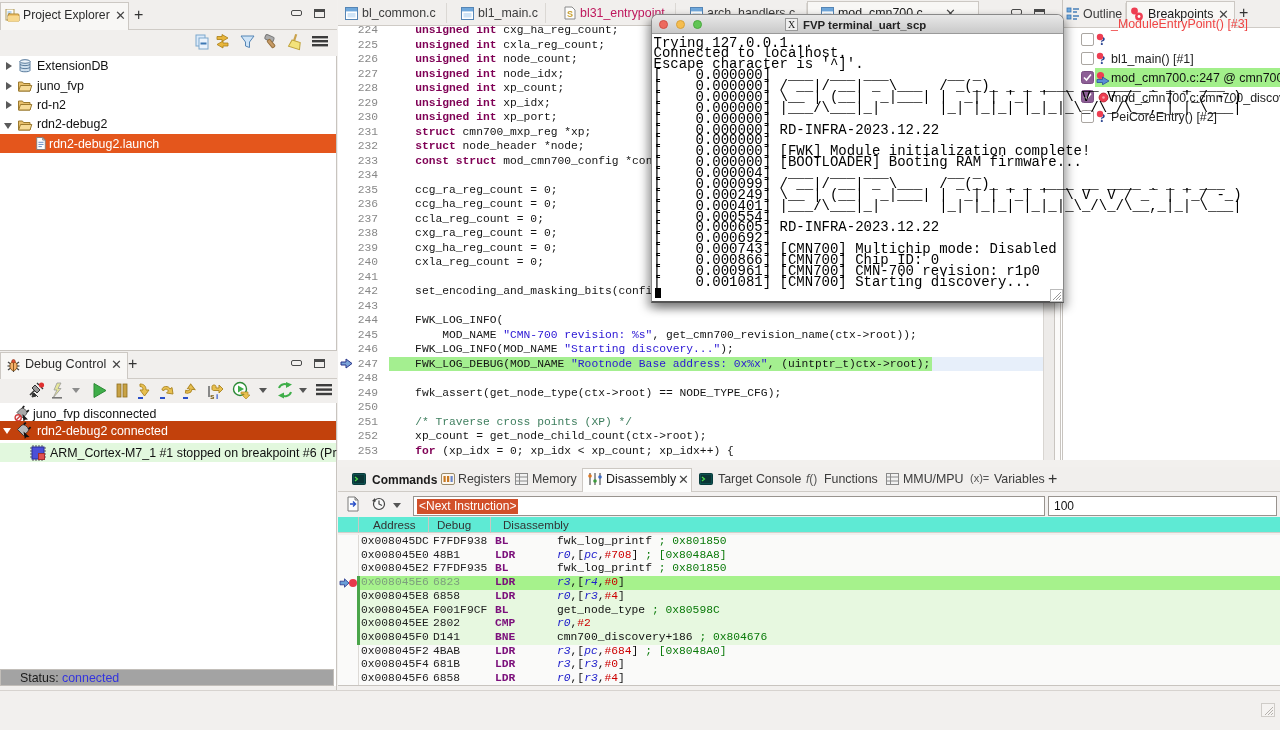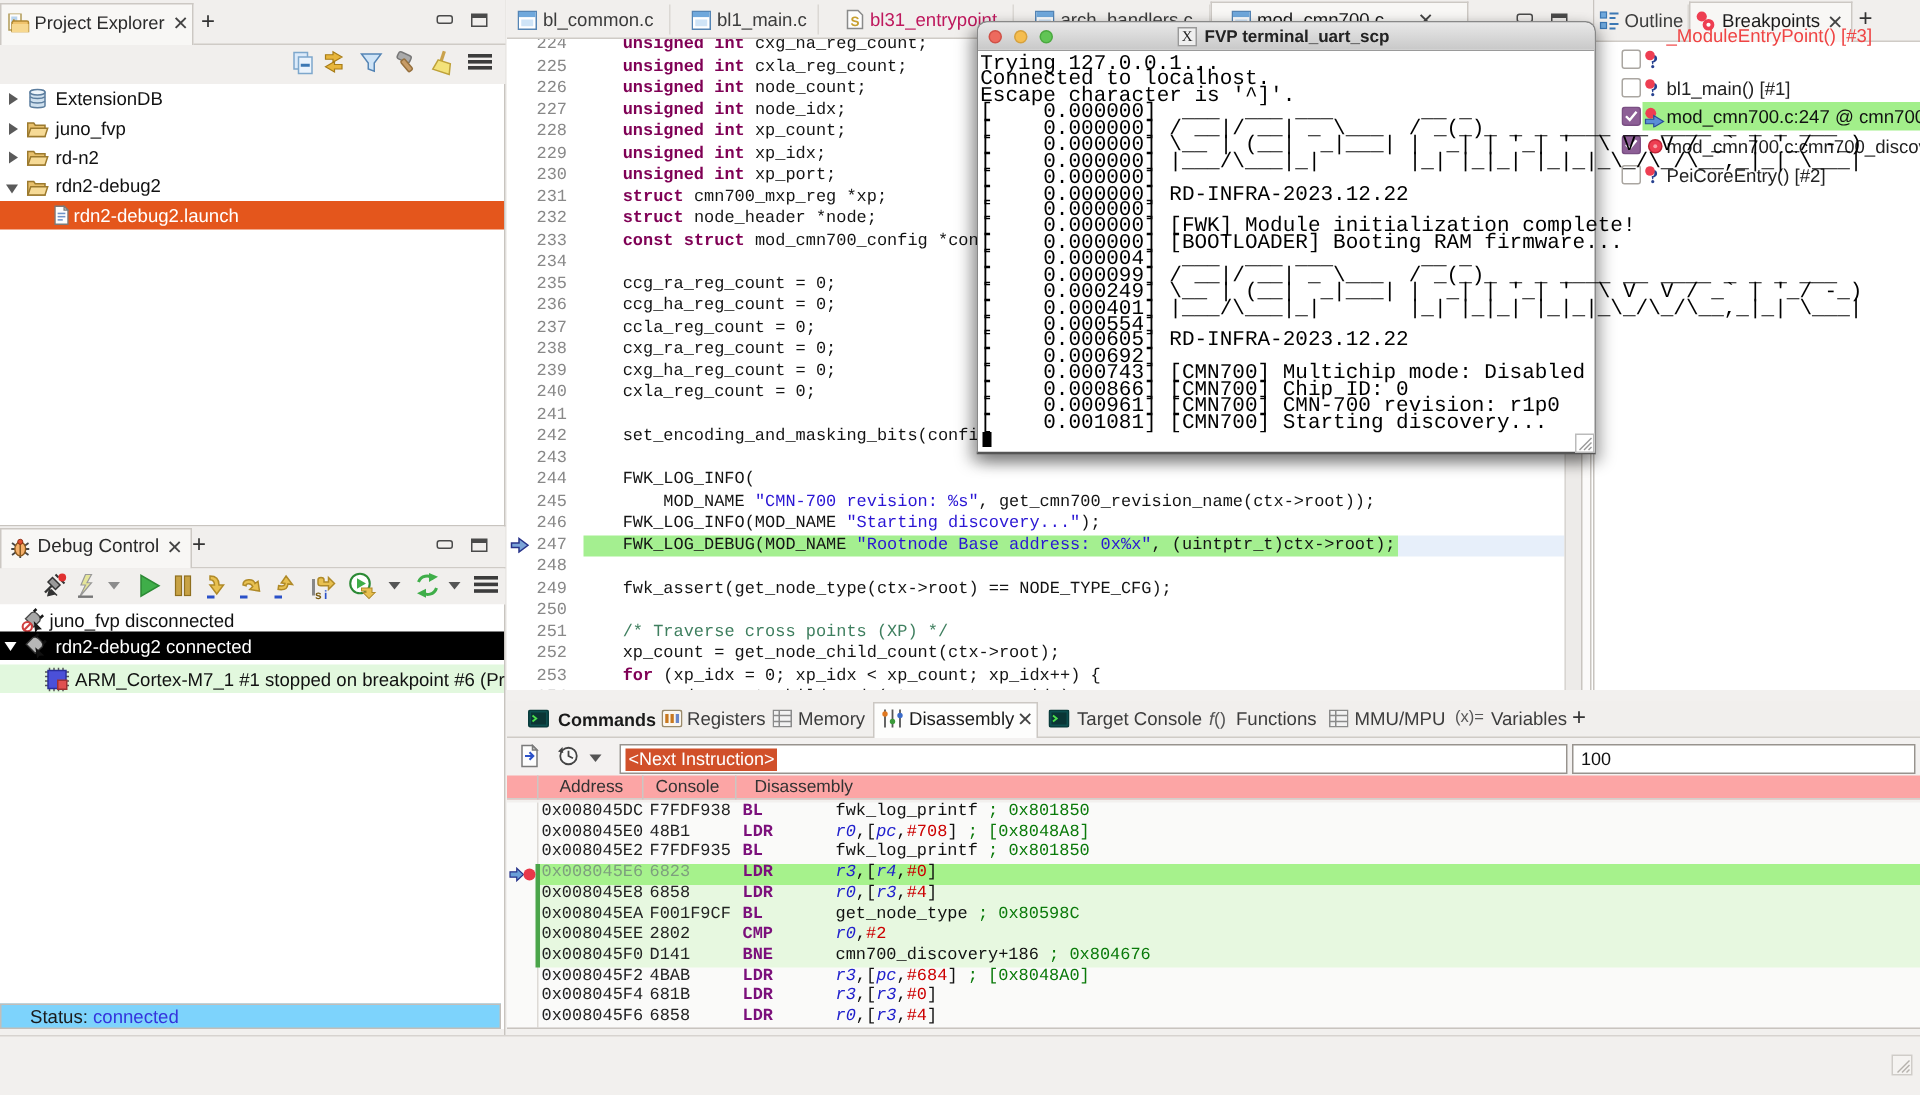--- a/index.html
+++ b/index.html
@@ -235,21 +235,21 @@
       <svg class="abs" style="left:14px;top:1px;" width="17" height="17" viewBox="0 0 17 17">
         <path d="M3 7.5 L7 3.5 Q9 2.5 10.5 4 L12 5.5 Q13.5 7 12.5 9 L8.5 13 Z" fill="#a8a8a8" stroke="#4a4a4a" stroke-width="0.9"></path>
         <path d="M8.5 2.8 L10.3 1 M12.8 7 L14.8 5.2" stroke="#1a1a1a" stroke-width="1.7"></path>
         <path d="M8.5 9 L14 14.5 L11 14.8 L9.5 17 Z" fill="#1a1a1a"></path>
         <circle cx="4.2" cy="12.8" r="3.1" fill="none" stroke="#d04040" stroke-width="1.4"></circle>
         <line x1="2.1" y1="15" x2="6.4" y2="10.7" stroke="#d04040" stroke-width="1.4"></line>
       </svg>
       <div class="abs tree-label" style="left:33px;top:2.5px;">juno_fvp disconnected</div>
     </div>
 
-    <div class="abs" style="left:0;top:17.7px;width:336px;height:19.4px;background:#000000;">
+    <div class="abs" style="left:0;top:17.7px;width:336px;height:19.4px;background:#c2410c;">
       <div class="abs" style="left:3px;top:7px;width:0;height:0;border-top:6px solid #fff;border-left:4.5px solid transparent;border-right:4.5px solid transparent;"></div>
       <svg class="abs" style="left:15px;top:1px;" width="17" height="17" viewBox="0 0 17 17">
         <path d="M2.5 7.5 L7 3 Q9 2 10.8 3.8 L12.5 5.5 Q14.2 7.2 13.2 9.2 L8.5 13.5 Z" fill="#b8b8b8" stroke="#333" stroke-width="0.9"></path>
         <path d="M8.8 2.6 L10.8 0.6 M13.6 7.2 L15.6 5.2" stroke="#111" stroke-width="1.8"></path>
         <path d="M8.5 9.5 L14.5 15 L11.2 15.2 L9.8 17 Z" fill="#111"></path>
       </svg>
       <div class="abs tree-label" style="left:37px;top:3.5px;color:#fff;">rdn2-debug2 connected</div>
     </div>
 
     <div class="abs" style="left:0;top:39.5px;width:336px;height:19.5px;background:#e2f8de;">
@@ -258,21 +258,21 @@
           <path d="M3 2 V0 M6 2 V0 M9 2 V0 M12 2 V0 M3 16 V14 M6 16 V14 M9 16 V14 M12 16 V14 M2 3 H0 M2 6 H0 M2 9 H0 M2 12 H0 M16 3 H14 M16 6 H14 M16 9 H14 M16 12 H14"></path>
         </g>
         <rect x="2" y="2" width="12" height="12" fill="#4b50d8" stroke="#2b2f9a"></rect>
         <rect x="8.5" y="8.5" width="6" height="6" fill="#e05050" stroke="#a03030"></rect>
       </svg>
       <div class="abs tree-label" style="left:50px;top:3px;">ARM_Cortex-M7_1 #1 stopped on breakpoint #6 (Pr</div>
     </div>
   </div>
   <div class="abs" style="left:0;top:334.5px;width:336px;height:4.5px;background:#f2f0ee;"></div>
 
-  <div class="abs" style="left:0;top:317.5px;width:334px;height:17.5px;background:#7dd3fc;border:1px solid #c2beb9;">
+  <div class="abs" style="left:0;top:317.5px;width:334px;height:17.5px;background:#a3a3a3;border:1px solid #c2beb9;">
     <div class="abs" style="left:19px;top:1.5px;font-size:12.4px;">Status: <span style="color:#3434dd;">connected</span></div>
   </div>
 </div>
 
 <div class="abs" id="editor" style="left:338px;top:0;width:724px;height:460px;background:#fff;overflow:hidden;">
 
   <div class="abs" style="left:51px;top:356.7px;width:543px;height:14.5px;background:#a4ef90;"></div>
   <div class="abs" style="left:594px;top:356.7px;width:111px;height:14.5px;background:#e7effa;"></div>
 
   <svg class="abs" style="left:2px;top:358px;" width="13" height="11" viewBox="0 0 13 11">
@@ -531,23 +531,23 @@
   <svg class="abs" style="left:54px;top:42px;" width="10" height="7" viewBox="0 0 10 7">
       <path d="M1 1 L9 1 L5 6 Z" fill="#555"></path>
     </svg>
   <div class="abs" style="left:75px;top:36px;width:632px;height:20px;background:#fff;border:1px solid #98938e;">
     <div class="abs" style="left:3px;top:2px;background:#d1502a;color:#fff;font-size:12px;padding:0 2px;line-height:15px;">&lt;Next Instruction&gt;</div>
   </div>
   <div class="abs" style="left:710px;top:36px;width:229px;height:20px;background:#fff;border:1px solid #98938e;">
     <div class="abs" style="left:5px;top:2px;color:#111;font-size:12px;line-height:15px;">100</div>
   </div>
 
-  <div class="abs" style="left:0;top:57px;width:942px;height:16px;background:#fca5a5;border-bottom:1px solid #d2cfcb;">
+  <div class="abs" style="left:0;top:57px;width:942px;height:16px;background:#5eead4;border-bottom:1px solid #d2cfcb;">
     <div class="abs" style="left:35px;top:1px;font-size:11.6px;color:#333;">Address</div>
-    <div class="abs" style="left:99px;top:1px;font-size:11.6px;color:#333;">Console</div>
+    <div class="abs" style="left:99px;top:1px;font-size:11.6px;color:#333;">Debug</div>
     <div class="abs" style="left:165px;top:1px;font-size:11.6px;color:#333;">Disassembly</div>
     <div class="abs" style="left:20px;top:0;width:1px;height:16px;background:#cac7c3;"></div>
     <div class="abs" style="left:90px;top:0;width:1px;height:16px;background:#cac7c3;"></div>
     <div class="abs" style="left:152px;top:0;width:1px;height:16px;background:#cac7c3;"></div>
   </div>
 
   <div class="abs" style="left:0;top:75px;width:942px;height:150px;background:#fafaf9;" id="dr">
     <div class="abs" style="left:20px;top:0;width:1px;height:150px;background:#dddad6;"></div>
 
     <div class="abs" style="left:21px;top:41.1px;width:921px;height:13.7px;background:#a6f28c;"></div>

